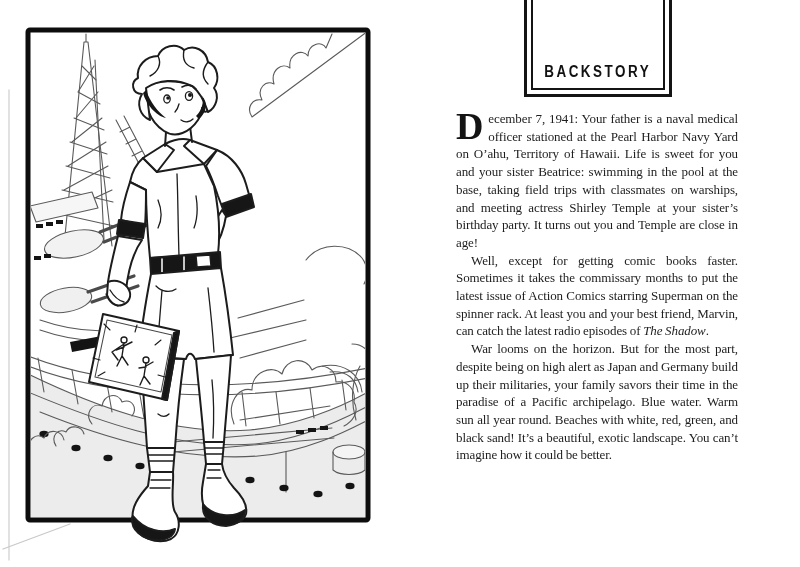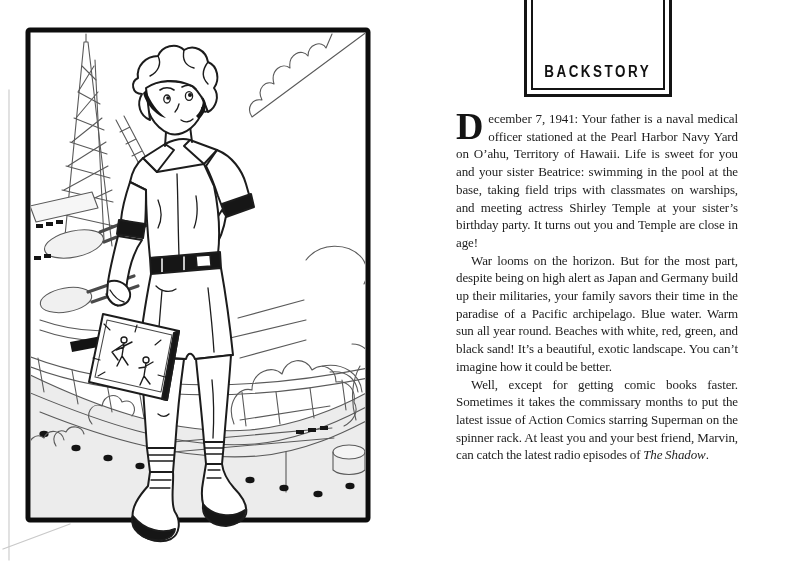--- a/index.html
+++ b/index.html
@@ -205,17 +205,17 @@
 
   <div class="backstory-box">
     <div class="inner"></div>
     <div class="backstory-label">
       <span>BACKSTORY</span>
     </div>
   </div>
 
   <div class="text-col">
     <p><span class="dropcap">D</span><span>ecember 7, 1941: Your father is a naval medical officer stationed at the Pearl Harbor Navy Yard on O’ahu, Territory of Hawaii. Life is sweet for you and your sister Beatrice: swimming in the pool at the base, taking field trips with classmates on warships, and meeting actress Shirley Temple at your sister’s birthday party. It turns out you and Temple are close in age!</span></p>
+    <p class="indent"><span>Well, except for getting comic books faster. Sometimes it takes the commissary months to put the latest issue of Action Comics starring Superman on the spinner rack. At least you and your best friend, Marvin, can catch the latest radio episodes of </span><em>The Shadow</em><span>.</span></p>
     <p class="indent"><span>War looms on the horizon. But for the most part, despite being on high alert as Japan and Germany build up their militaries, your family savors their time in the paradise of a Pacific archipelago. Blue water. Warm sun all year round. Beaches with white, red, green, and black sand! It’s a beautiful, exotic landscape. You can’t imagine how it could be better.</span></p>
-    <p class="indent"><span>Well, except for getting comic books faster. Sometimes it takes the commissary months to put the latest issue of Action Comics starring Superman on the spinner rack. At least you and your best friend, Marvin, can catch the latest radio episodes of </span><em>The Shadow</em><span>.</span></p>
   </div>
 
 </div>
 
 </body></html>

